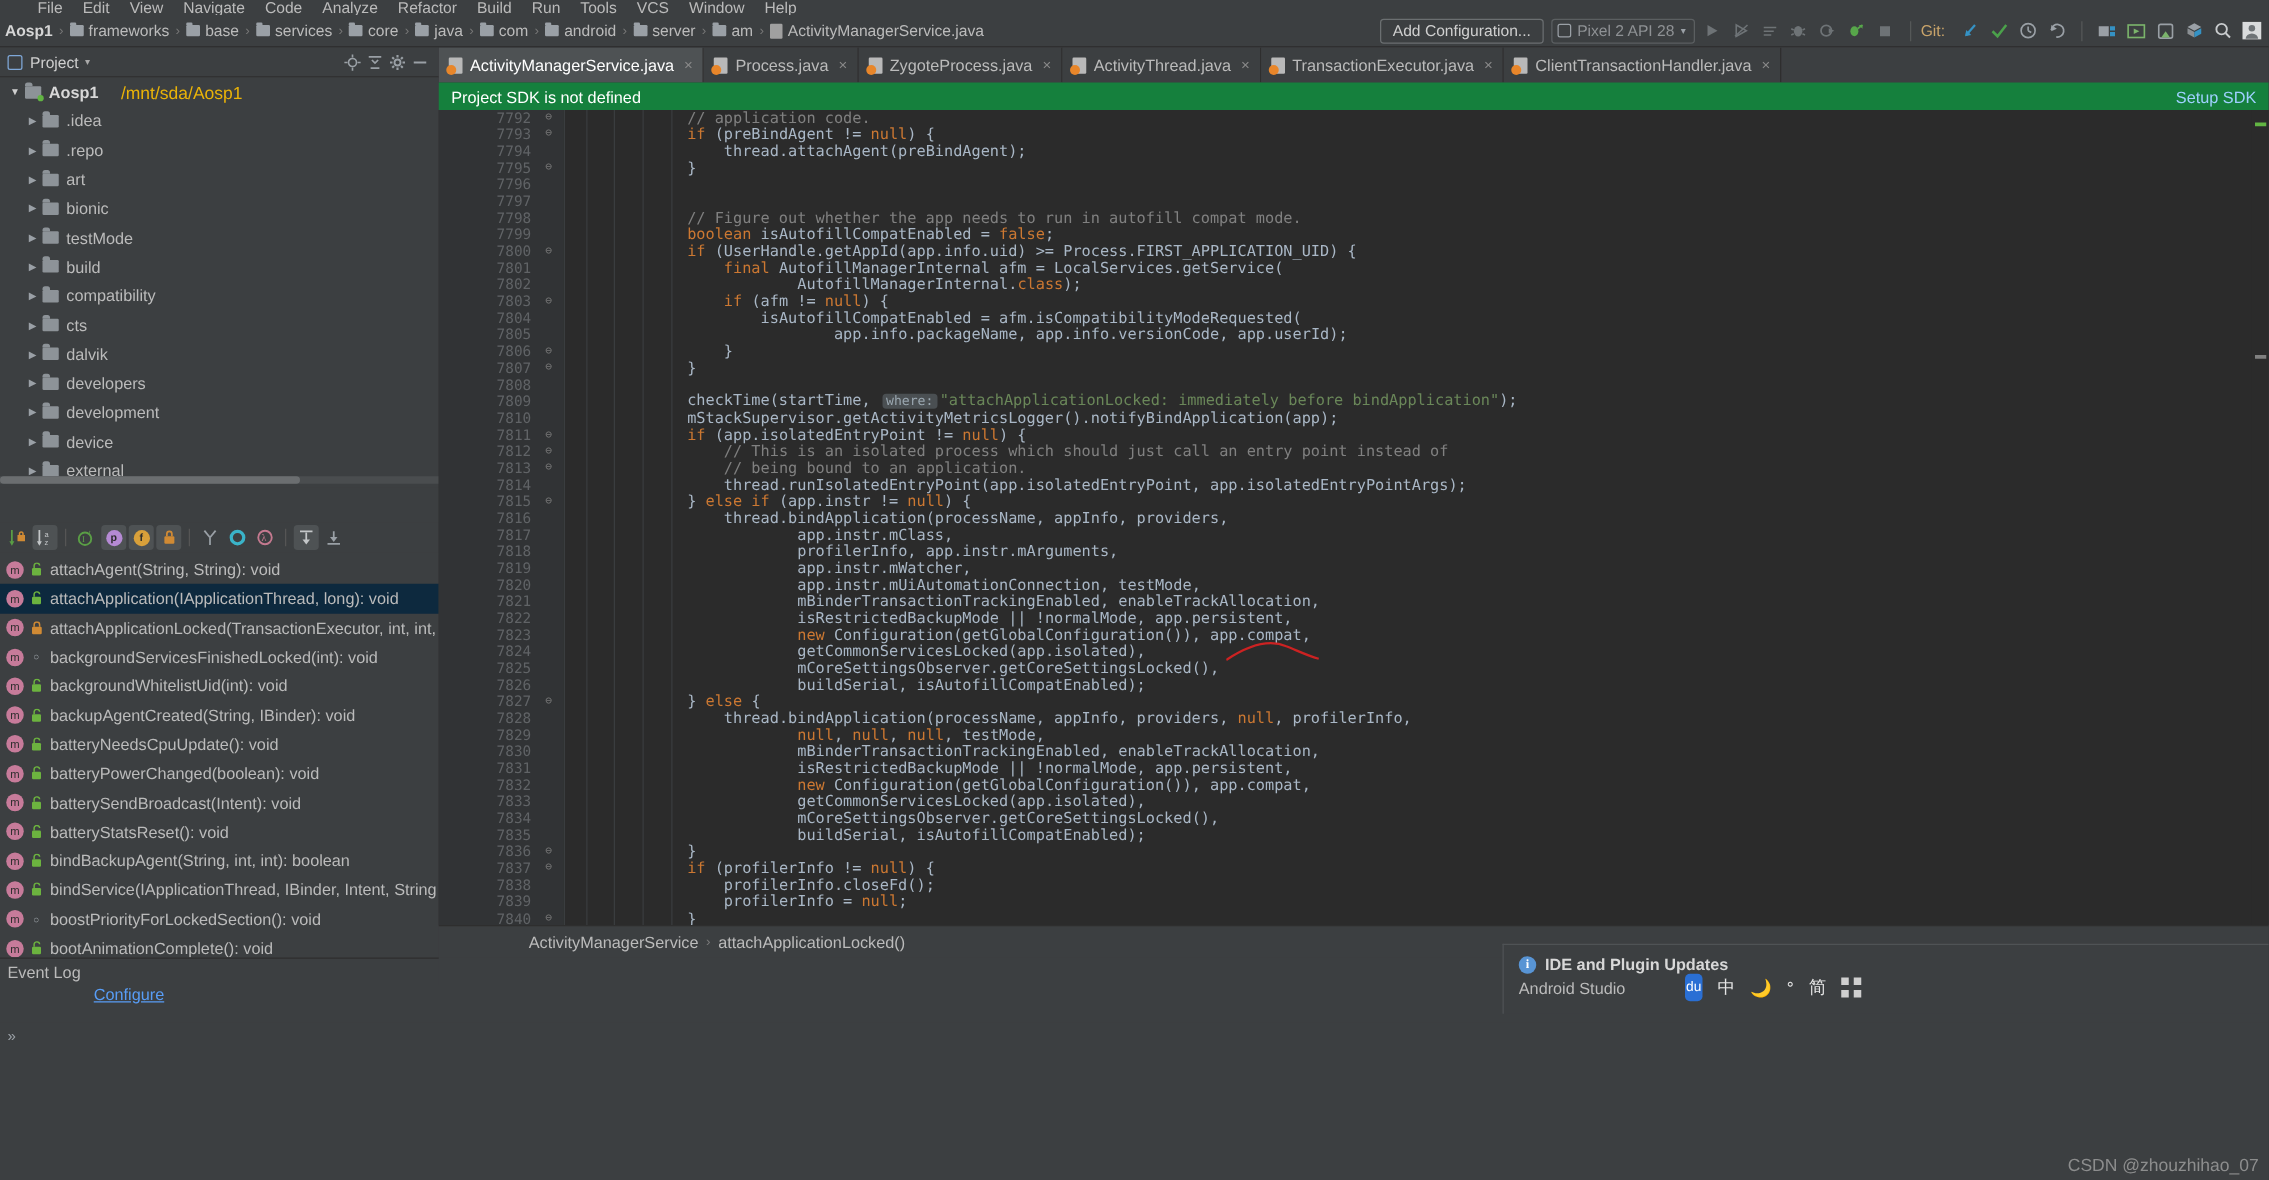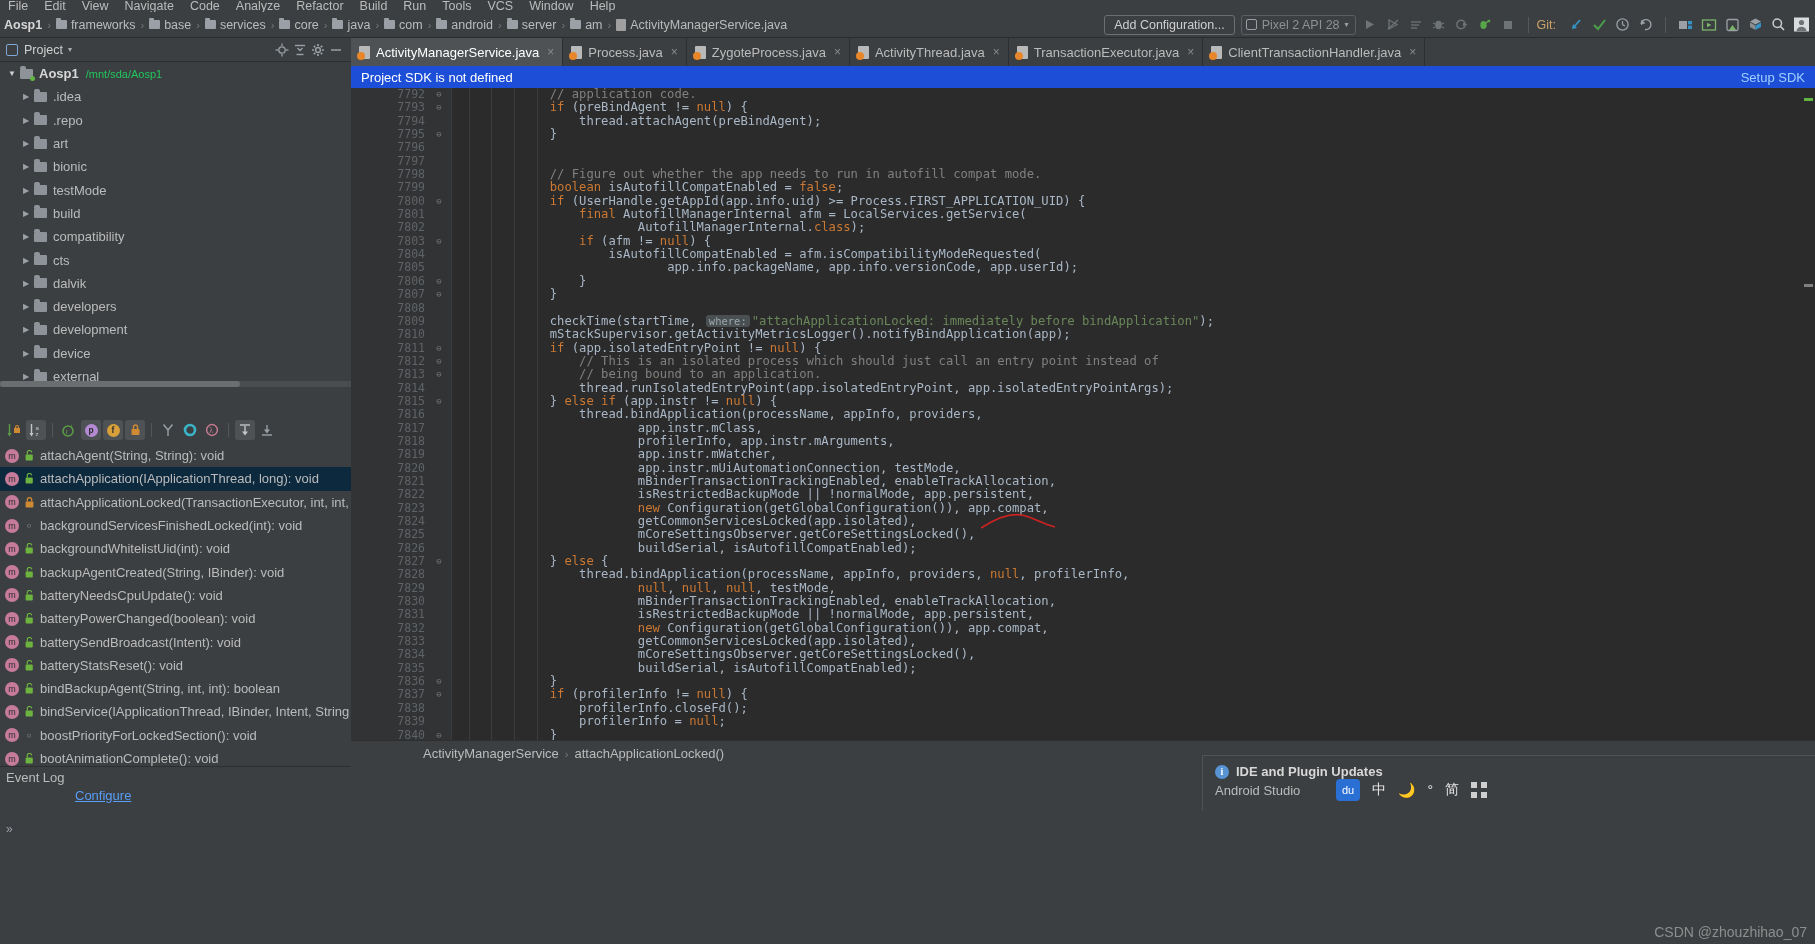--- a/index.html
+++ b/index.html
@@ -9,21 +9,21 @@
     font-family: "Liberation Sans", sans-serif;
     color: #bbbbbb;
     overflow: hidden;
   }
   #app { position: relative; width: 1815px; height: 944px; background:#3c3f41; }
 
   
   .menubar {
     position:absolute; top:0; left:0; width:1815px; height:12px;
     background:#3c3f41; display:flex; align-items:flex-end;
-    padding-left:0; overflow:hidden;
+    padding-left:22px; overflow:hidden;
   }
   .menubar .mi {
     font-size:12.5px; color:#bbbbbb; padding:0 8px; line-height:12px;
     white-space:nowrap;
   }
 
   
   .navbar {
     position:absolute; top:12px; left:0; width:1815px; height:26px;
     background:#3c3f41; display:flex; align-items:center;
@@ -90,21 +90,21 @@
   }
   .trow .fldr:before {
     content:''; position:absolute; top:-3px; left:0; width:6px; height:3px;
     background:#8d9398; border-radius:2px 2px 0 0;
   }
   .trow.root .fldr:after {
     content:''; position:absolute; right:-2px; bottom:-2px; width:5px; height:5px;
     background:#62b543; border-radius:50%;
   }
   .trow .tlabel.bold { font-weight:bold; color:#d8d8d8; }
-  .trow .tpath { color:#22c55e; margin-left:7px; font-size:11px; }
+  .trow .tpath { color:#eab308; margin-left:18px; font-size:14px; }
   .tscroll {
     position:absolute; left:0; top:381px; width:240px; height:6px;
     background:#6b6e70; border-radius:3px;
   }
   .tscrolltrack {
     position:absolute; left:0; top:381px; width:351px; height:6px; background:#4a4d4f;
   }
 
   
   .structhdr {
@@ -179,21 +179,21 @@
   .tab .jfile:after {
     content:''; position:absolute; left:-2px; bottom:-1px; width:8px;height:8px;
     background:#e8862a; border-radius:50%;
   }
   .tab .x { color:#8a8a8a; font-size:12px; margin-left:2px; }
   .tabrest { flex:1; background:#3c3f41; }
 
   
   .sdkbanner {
     position:absolute; top:66px; left:351px; width:1464px; height:22px;
-    background:#1d4ed8; display:flex; align-items:center;
+    background:#15803d; display:flex; align-items:center;
     padding:0 10px; font-size:13px; color:#ffffff;
   }
   .sdkbanner .grow { flex:1; }
   .sdkbanner .link { color:#9fd0ff; text-decoration:none; }
 
   
   .editor {
     position:absolute; top:88px; left:351px; width:1464px; height:652px;
     background:#2b2b2b; overflow:hidden;
   }
@@ -259,22 +259,22 @@
   }
   .balloon .btitle { font-size:13px; color:#d8d8d8; font-weight:bold; }
   .balloon .bbody { padding:2px 12px; font-size:13px; color:#bbbbbb; }
 
   
   .tray {
     position:absolute; left:1330px; top:775px; width:485px; height:30px;
     display:flex; align-items:center; gap:12px; padding-left:6px;
   }
   .tray .du {
-    width:24px;height:22px;border-radius:4px;background:#2a6fd4;color:#fff;
-    font-size:11px; display:flex;align-items:center;justify-content:center;
+    width:14px;height:22px;border-radius:4px;background:#2a6fd4;color:#fff;
+    font-size:11px; display:flex;align-items:center;justify-content:center;margin-left:12px;
   }
   .tray .t { font-size:14px; color:#e6e6e6; }
   .tray .grid {
     width:16px;height:16px;
     background:
       linear-gradient(#cfcfcf,#cfcfcf) 0 0/6px 6px no-repeat,
       linear-gradient(#cfcfcf,#cfcfcf) 10px 0/6px 6px no-repeat,
       linear-gradient(#cfcfcf,#cfcfcf) 0 10px/6px 6px no-repeat,
       linear-gradient(#cfcfcf,#cfcfcf) 10px 10px/6px 6px no-repeat;
   }

